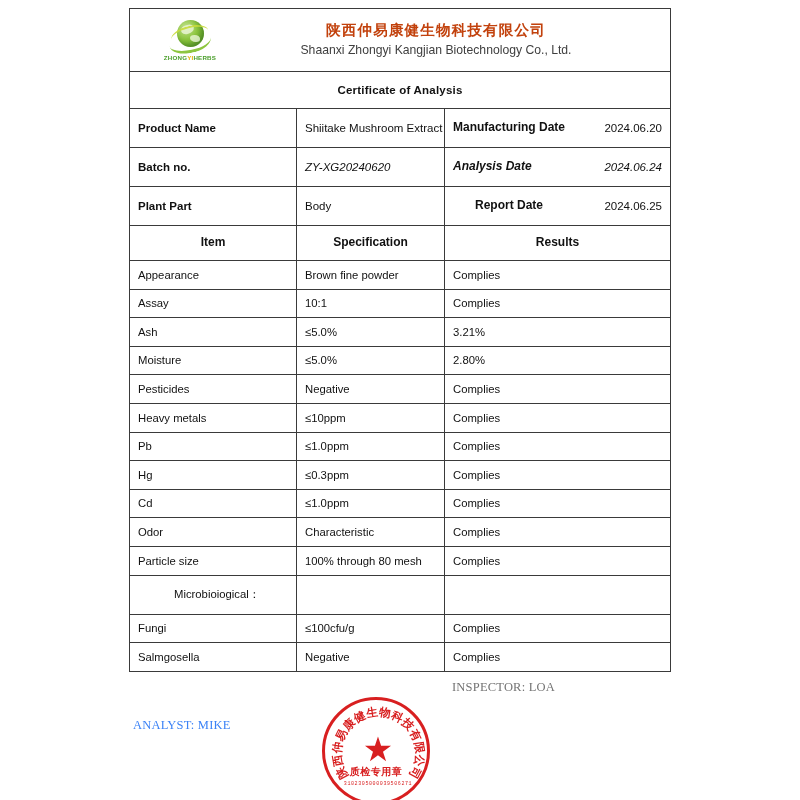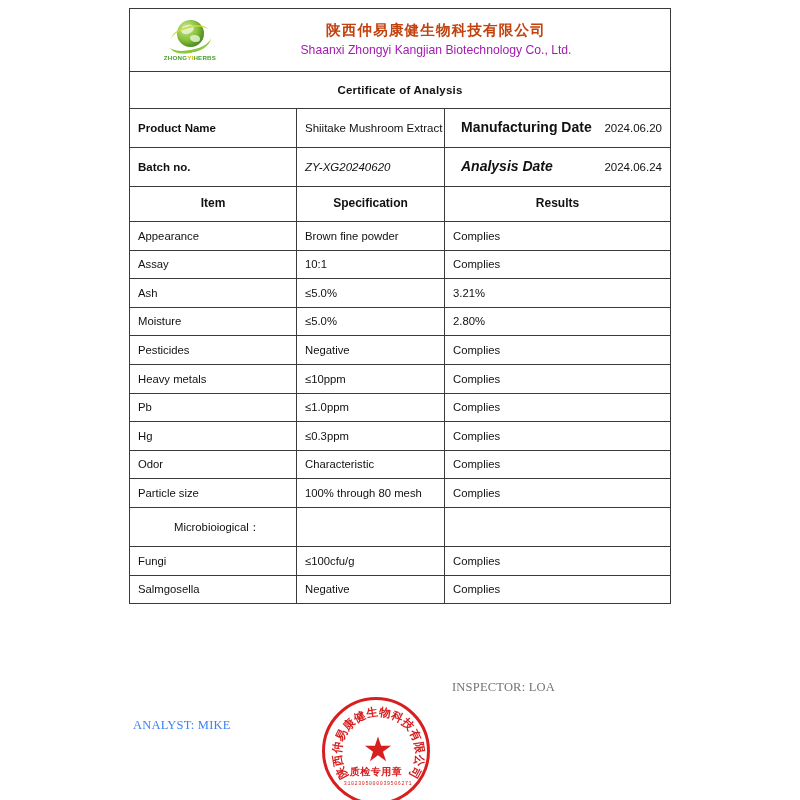--- a/index.html
+++ b/index.html
@@ -108,21 +108,21 @@
   }
   .company-cn {
     font-size: 14.5px;
     font-weight: bold;
     letter-spacing: 1.2px;
     color: #c2410c;
     line-height: 1.5;
   }
   .company-en {
     font-size: 12.2px;
-    color: #a21caf;
+    color: #404040;
     line-height: 1.45;
   }
 
   
   .title-cell {
     height: 36px;
     text-align: center;
     font-size: 17px;
     font-weight: bold;
     letter-spacing: .2px;
@@ -140,24 +140,24 @@
     font-size: 11.5px;
     padding-left: 8px !important;
     margin-left: 8px;
   }
   .val-ital { font-style: italic; }
   .date-cell {
     padding-left: 8px !important;
     padding-right: 8px !important;
   }
   .date-inner { display: flex; align-items: center; justify-content: space-between; }
-  .date-lbl { font-weight: bold; font-size: 14px; margin-left: 8px; }
+  .date-lbl { font-weight: bold; font-size: 12px; }
   .date-lbl.indent { padding-left: 22px; }
   .date-val { font-size: 11.5px; }
-  .date-val.ital { }
+  .date-val.ital { font-style: italic; }
 
   
   .colhdr td {
     height: 34px;
     text-align: center;
     font-weight: bold;
     font-size: 12px;
   }
 
   
@@ -297,20 +297,30 @@
         <td class="lbl">Batch no.</td>
         <td class="val val-ital">ZY-XG20240620</td>
         <td class="date-cell">
           <div class="date-inner">
             <span class="date-lbl lbl-ital">Analysis Date</span>
             <span class="date-val ital">2024.06.24</span>
           </div>
         </td>
       </tr>
 
+      <tr class="info-row">
+        <td class="lbl">Plant Part</td>
+        <td class="val">Body</td>
+        <td class="date-cell">
+          <div class="date-inner">
+            <span class="date-lbl indent">Report Date</span>
+            <span class="date-val">2024.06.25</span>
+          </div>
+        </td>
+      </tr>
 
       <tr class="colhdr">
         <td>Item</td>
         <td>Specification</td>
         <td>Results</td>
       </tr>
 
       <tr class="data-row">
         <td>Appearance</td>
         <td>Brown fine powder</td>
@@ -342,20 +352,25 @@
         <td>Complies</td>
       </tr>
       <tr class="data-row">
         <td>Pb</td>
         <td>≤1.0ppm</td>
         <td>Complies</td>
       </tr>
       <tr class="data-row">
         <td>Hg</td>
         <td>≤0.3ppm</td>
+        <td>Complies</td>
+      </tr>
+      <tr class="data-row">
+        <td>Cd</td>
+        <td>≤1.0ppm</td>
         <td>Complies</td>
       </tr>
       <tr class="data-row">
         <td>Odor</td>
         <td>Characteristic</td>
         <td>Complies</td>
       </tr>
       <tr class="data-row">
         <td>Particle size</td>
         <td>100% through 80 mesh</td>

